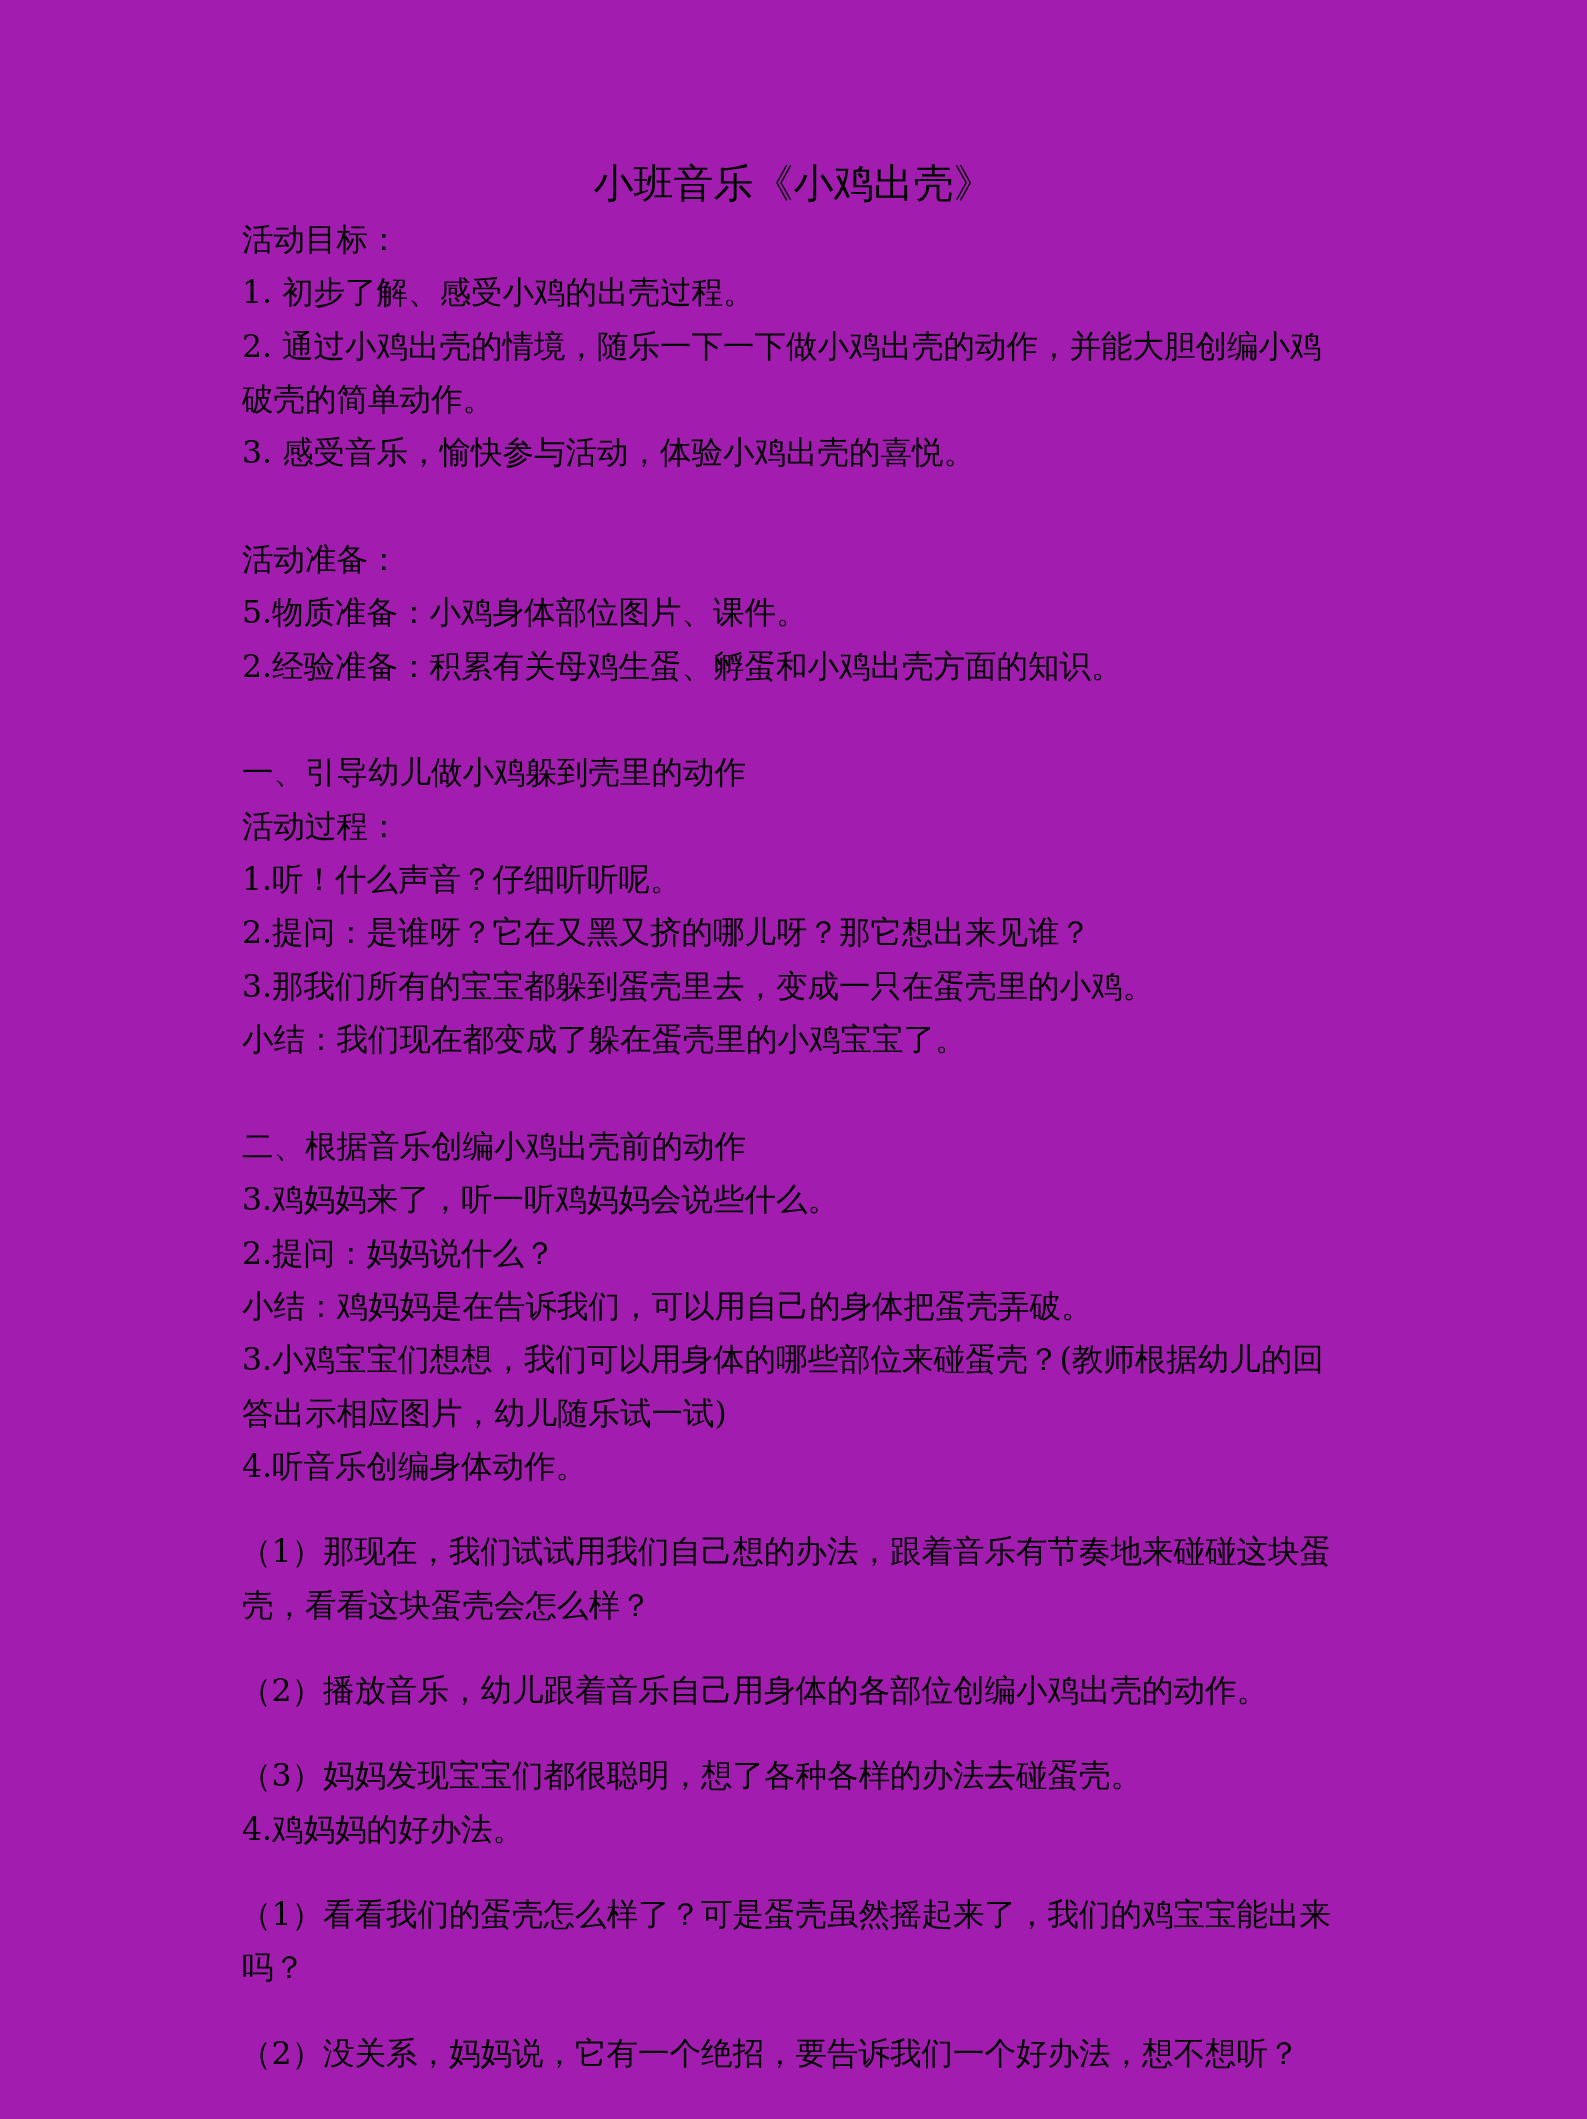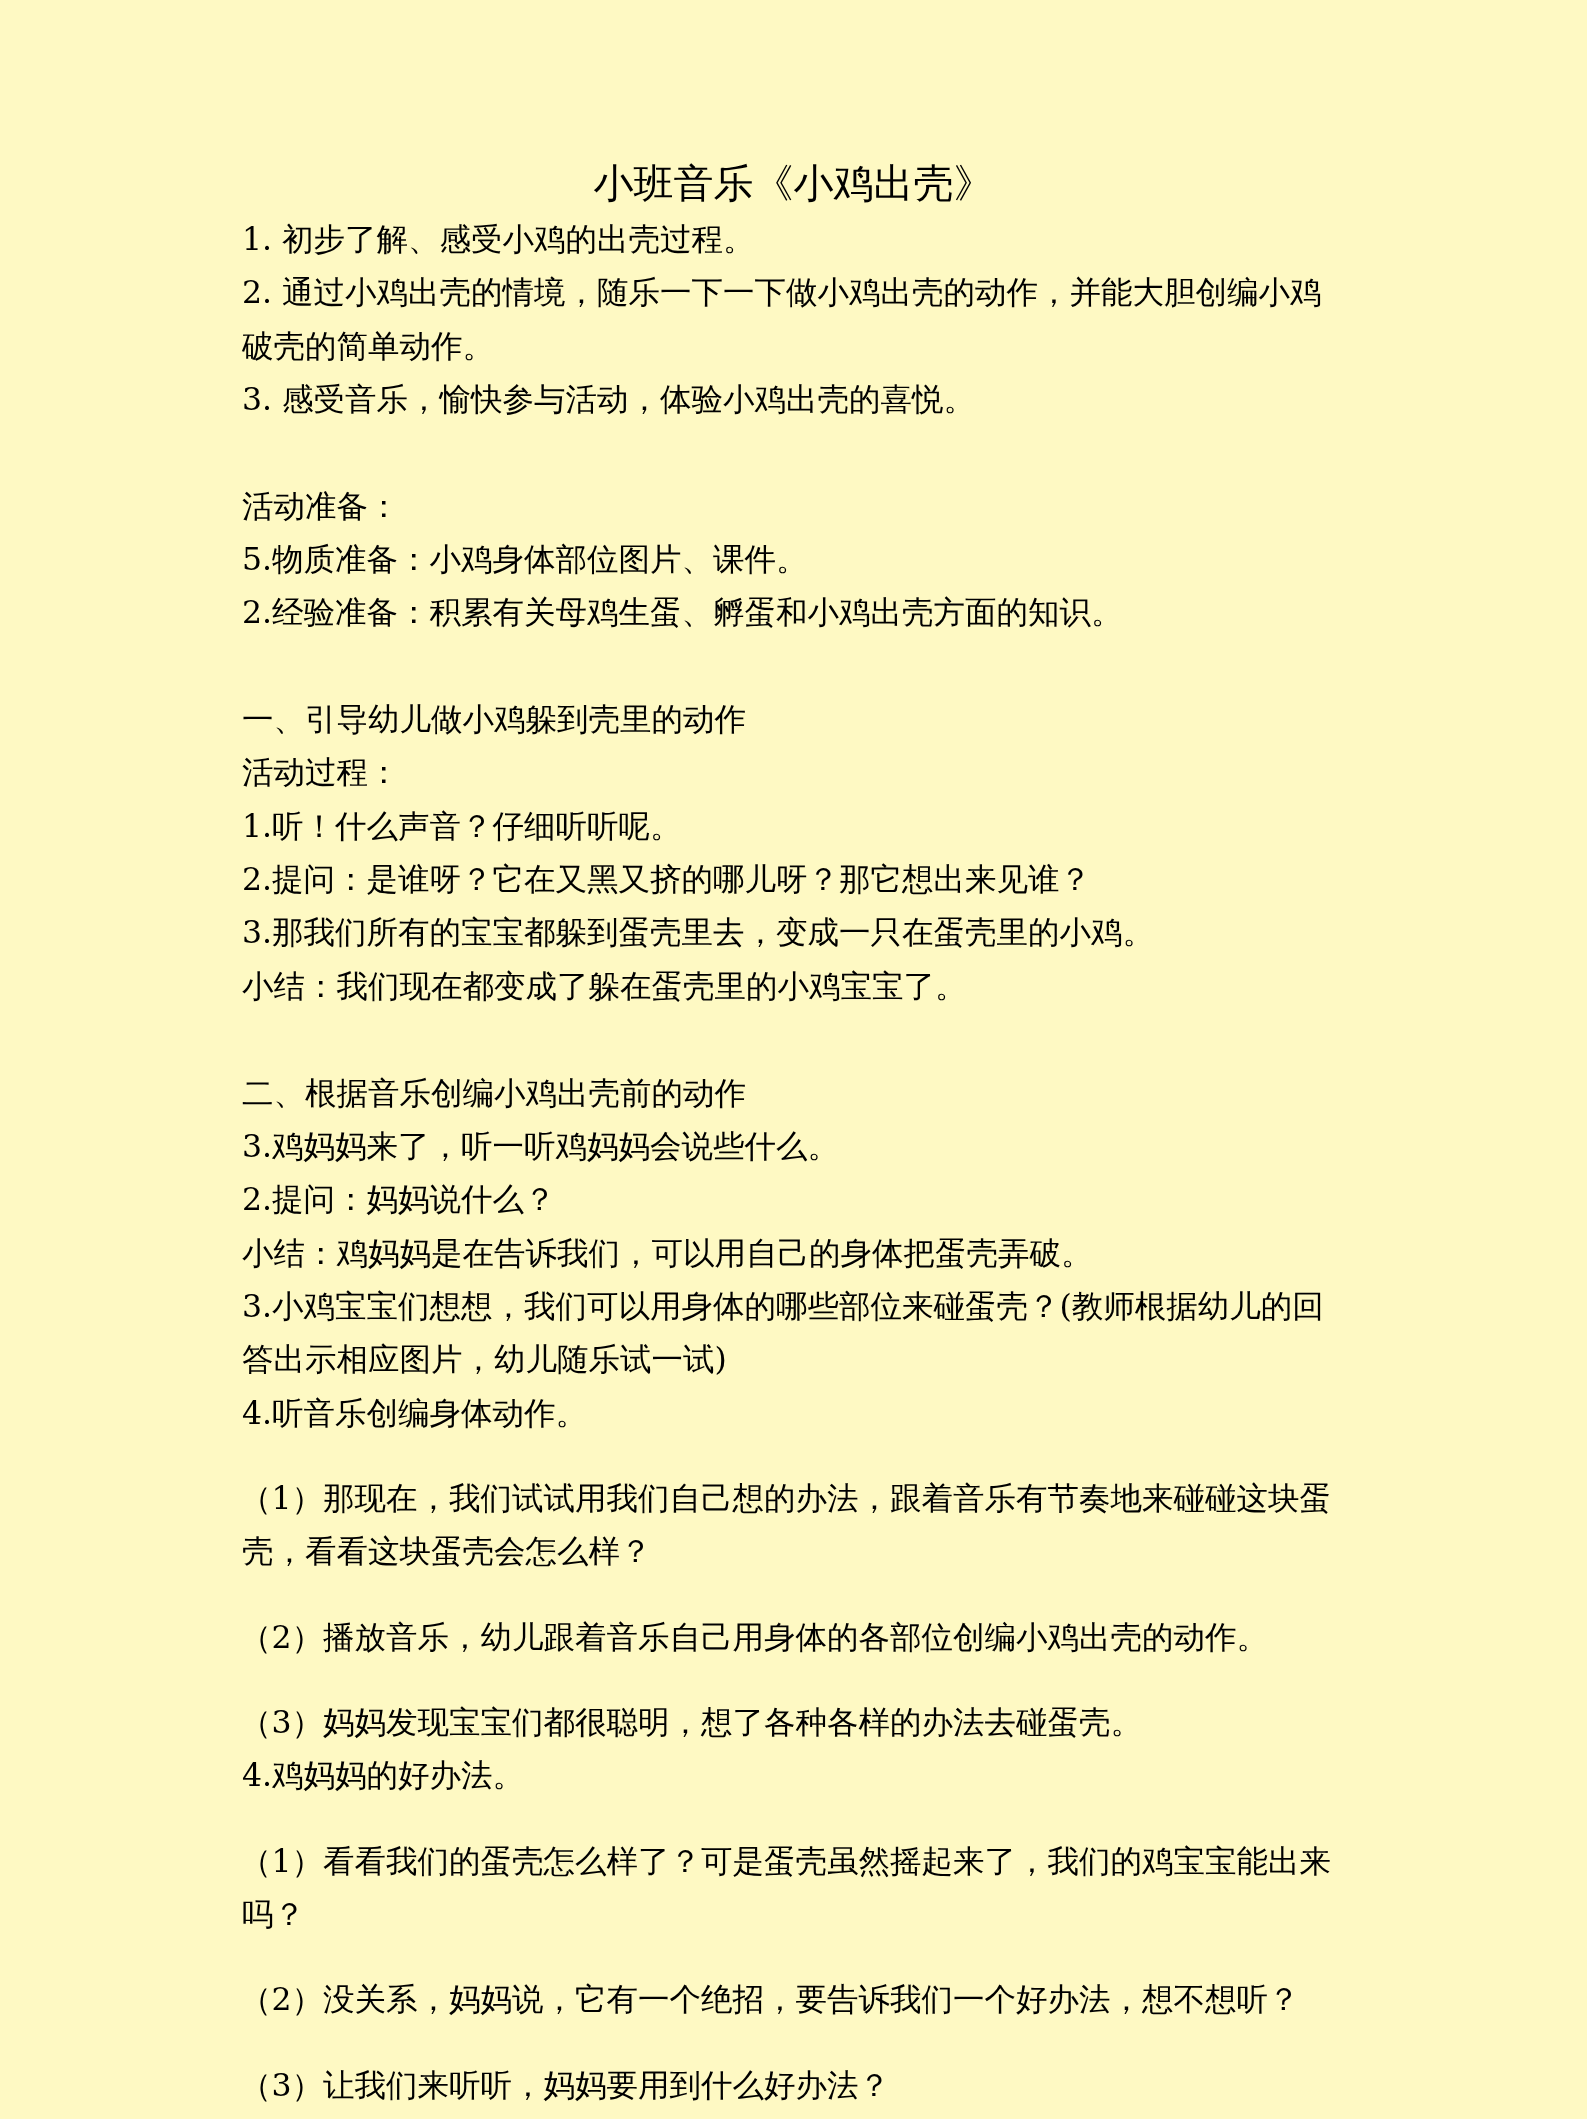--- a/index.html
+++ b/index.html
@@ -13,21 +13,21 @@
     position: relative;
     overflow: hidden;
     color: #000000;
   }
   .page {
     position: absolute;
     left: 0;
     top: 0;
     width: 1587px;
     height: 2119px;
-    background: #fef9c3;
+    background: #a21caf;
   }
   .title {
     position: absolute;
     left: 0;
     width: 1587px;
     top: 156px;
     height: 54px;
     line-height: 54px;
     text-align: center;
     font-family: "DejaVu Sans", "Liberation Sans", sans-serif;
@@ -60,20 +60,21 @@
 </style>
 </head>
 <body>
 
 <div class="page">
 
   <div class="title">小班音乐《小鸡出壳》</div>
 
   <div class="body-text">
 
+    <span class="line">活动目标：</span>
     <span class="line">1. 初步了解、感受小鸡的出壳过程。</span>
     <span class="line">2. 通过小鸡出壳的情境，随乐一下一下做小鸡出壳的动作，并能大胆创编小鸡</span>
     <span class="line">破壳的简单动作。</span>
     <span class="line">3. 感受音乐，愉快参与活动，体验小鸡出壳的喜悦。</span>
     <span class="line blank"></span>
 
     <span class="line">活动准备：</span>
     <span class="line">5.物质准备：小鸡身体部位图片、课件。</span>
     <span class="line">2.经验准备：积累有关母鸡生蛋、孵蛋和小鸡出壳方面的知识。</span>
     <span class="line blank"></span>

